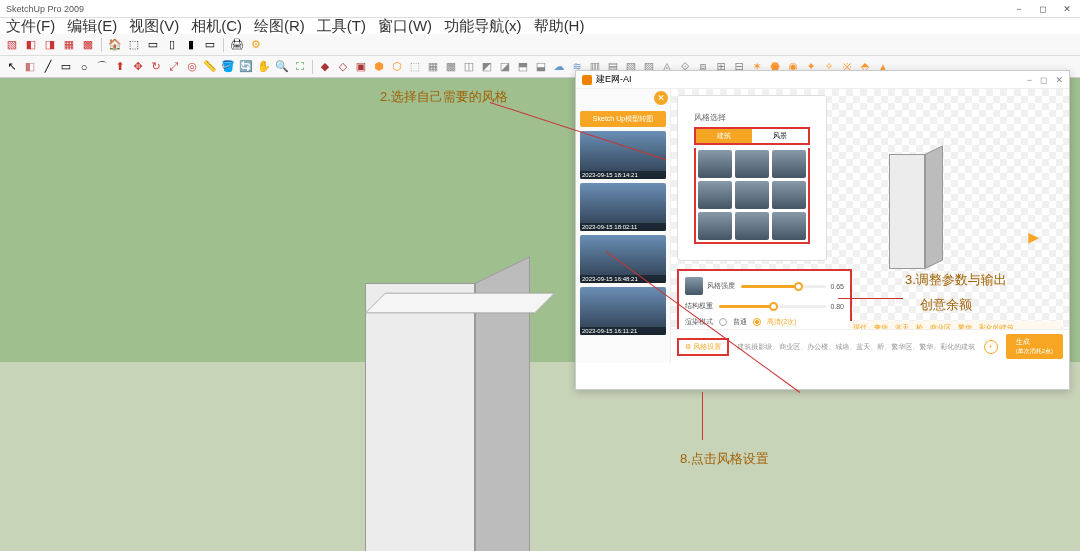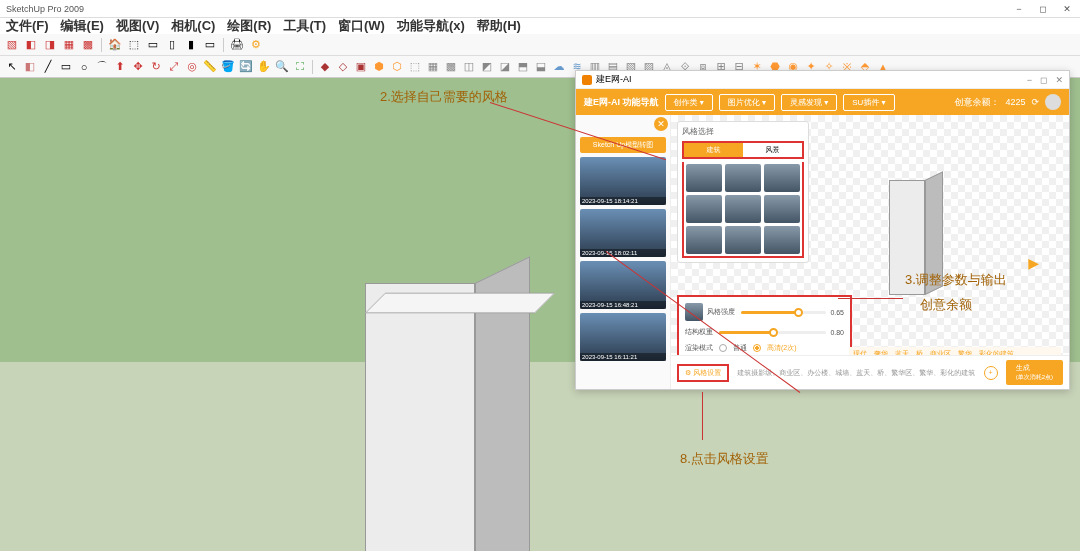--- a/index.html
+++ b/index.html
@@ -2,21 +2,21 @@
 <html><head>
 <meta charset="utf-8">
 <style>
 * { margin: 0; padding: 0; box-sizing: border-box; font-family: "Microsoft YaHei", Arial, sans-serif; }
 body { width: 1080px; height: 551px; overflow: hidden; background: #fff; position: relative; }
 
 .titlebar { height: 18px; background: #fff; border-bottom: 1px solid #ddd; display: flex; align-items: center; padding: 0 6px; font-size: 9px; color: #555; }
 .titlebar-right { margin-left: auto; display: flex; gap: 10px; }
 .win-btn { width: 14px; text-align: center; cursor: pointer; }
 
-.menubar { height: 16px; background: #fff; display: flex; gap: 12px; padding: 0 6px; font-size: 13px; color: #333; align-items: center; font-weight: bold; }
+.menubar { height: 16px; background: #fff; display: flex; gap: 12px; padding: 0 6px; font-size: 15px; color: #333; align-items: center; }
 .menubar span { cursor: pointer; }
 
 .toolbar1 { height: 22px; background: #f8f8f8; border-bottom: 1px solid #ddd; display: flex; align-items: center; gap: 3px; padding: 0 4px; }
 .toolbar1 .ico { width: 16px; height: 16px; display: flex; align-items: center; justify-content: center; cursor: pointer; font-size: 11px; }
 .sep { width: 1px; height: 14px; background: #ccc; margin: 0 2px; }
 
 .toolbar2 { height: 22px; background: #f8f8f8; border-bottom: 1px solid #ccc; display: flex; align-items: center; gap: 2px; padding: 0 4px; flex-wrap: nowrap; overflow: hidden; }
 .toolbar2 .ico { width: 16px; height: 16px; cursor: pointer; font-size: 11px; display: flex; align-items: center; justify-content: center; }
 
 .viewport { position: absolute; top: 78px; left: 0; right: 0; bottom: 0; background: #9fbf8f; }
@@ -38,21 +38,21 @@
 .pw-header .avatar { width: 16px; height: 16px; border-radius: 50%; background: #ddd; }
 
 .pw-body { display: flex; height: calc(100% - 44px); }
 .pw-sidebar { width: 95px; background: #fafafa; border-right: 1px solid #eee; padding: 4px; overflow: hidden; position: relative; }
 .sb-close { position: absolute; top: 2px; right: 2px; width: 14px; height: 14px; border-radius: 50%; background: #f6a623; color: #fff; font-size: 9px; display: flex; align-items: center; justify-content: center; cursor: pointer; }
 .sb-btn { margin-top: 18px; background: #f6a623; color: #fff; font-size: 7px; padding: 3px 2px; text-align: center; border-radius: 2px; cursor: pointer; }
 .sb-thumb { width: 100%; height: 48px; margin-top: 4px; background: linear-gradient(#6a8fb5, #2b3b4d); border-radius: 2px; position: relative; }
 .sb-thumb .cap { position: absolute; bottom: 0; left: 0; right: 0; font-size: 6px; color: #fff; background: rgba(0,0,0,.4); padding: 1px 2px; }
 
 .pw-main { flex: 1; position: relative; background: repeating-conic-gradient(#f0f0f0 0 25%, #fff 0 50%) 0 0/14px 14px; }
-.style-panel { position: absolute; top: 6px; left: 6px; width: 132px; background: #fff; border: 1px solid #ddd; border-radius: 3px; padding: 4px; }
+.style-panel { position: absolute; top: 6px; left: 6px; width: 150px; background: #fff; border: 1px solid #ddd; border-radius: 3px; padding: 16px; }
 .sp-title { font-size: 8px; color: #666; margin-bottom: 4px; }
 .sp-tabs { display: flex; border: 2px solid #d33; }
 .sp-tab { flex: 1; text-align: center; font-size: 7px; padding: 2px 0; cursor: pointer; }
 .sp-tab.active { background: #f6a623; color: #fff; }
 .sp-grid { display: grid; grid-template-columns: repeat(3, 1fr); gap: 3px; margin-top: 3px; padding: 2px; border: 2px solid #d33; border-top: none; }
 .sp-grid .th { width: 100%; height: 28px; background: linear-gradient(#8899aa, #445566); border-radius: 2px; cursor: pointer; }
 
 .params { position: absolute; top: 180px; left: 6px; width: 175px; background: #fff; border: 2px solid #d33; padding: 6px; }
 .param-row { display: flex; align-items: center; gap: 4px; font-size: 7px; color: #555; margin-bottom: 6px; }
 .param-row .lbl { width: 30px; }
@@ -188,33 +188,20 @@
 <div class="panel-window">
   <div class="pw-title">
     <div class="logo"></div>
     <span>建E网-AI</span>
     <div class="pw-title-right">
       <span>−</span>
       <span>◻</span>
       <span>✕</span>
     </div>
   </div>
-  <div class="pw-header">
-    <span class="nav-title">建E网-AI 功能导航</span>
-    <span class="tab">创作类 ▾</span>
-    <span class="tab">图片优化 ▾</span>
-    <span class="tab">灵感发现 ▾</span>
-    <span class="tab">SU插件 ▾</span>
-    <div class="right">
-      <span>创意余额：</span>
-      <span>4225</span>
-      <span>⟳</span>
-      <div class="avatar"></div>
-    </div>
-  </div>
   <div class="pw-body">
     <div class="pw-sidebar">
       <div class="sb-close">✕</div>
       <div class="sb-btn">Sketch Up模型转图</div>
       <div class="sb-thumb">
           <div class="cap">2023-09-15 18:14:21</div>
         </div>
       <div class="sb-thumb">
           <div class="cap">2023-09-15 18:02:11</div>
         </div>

